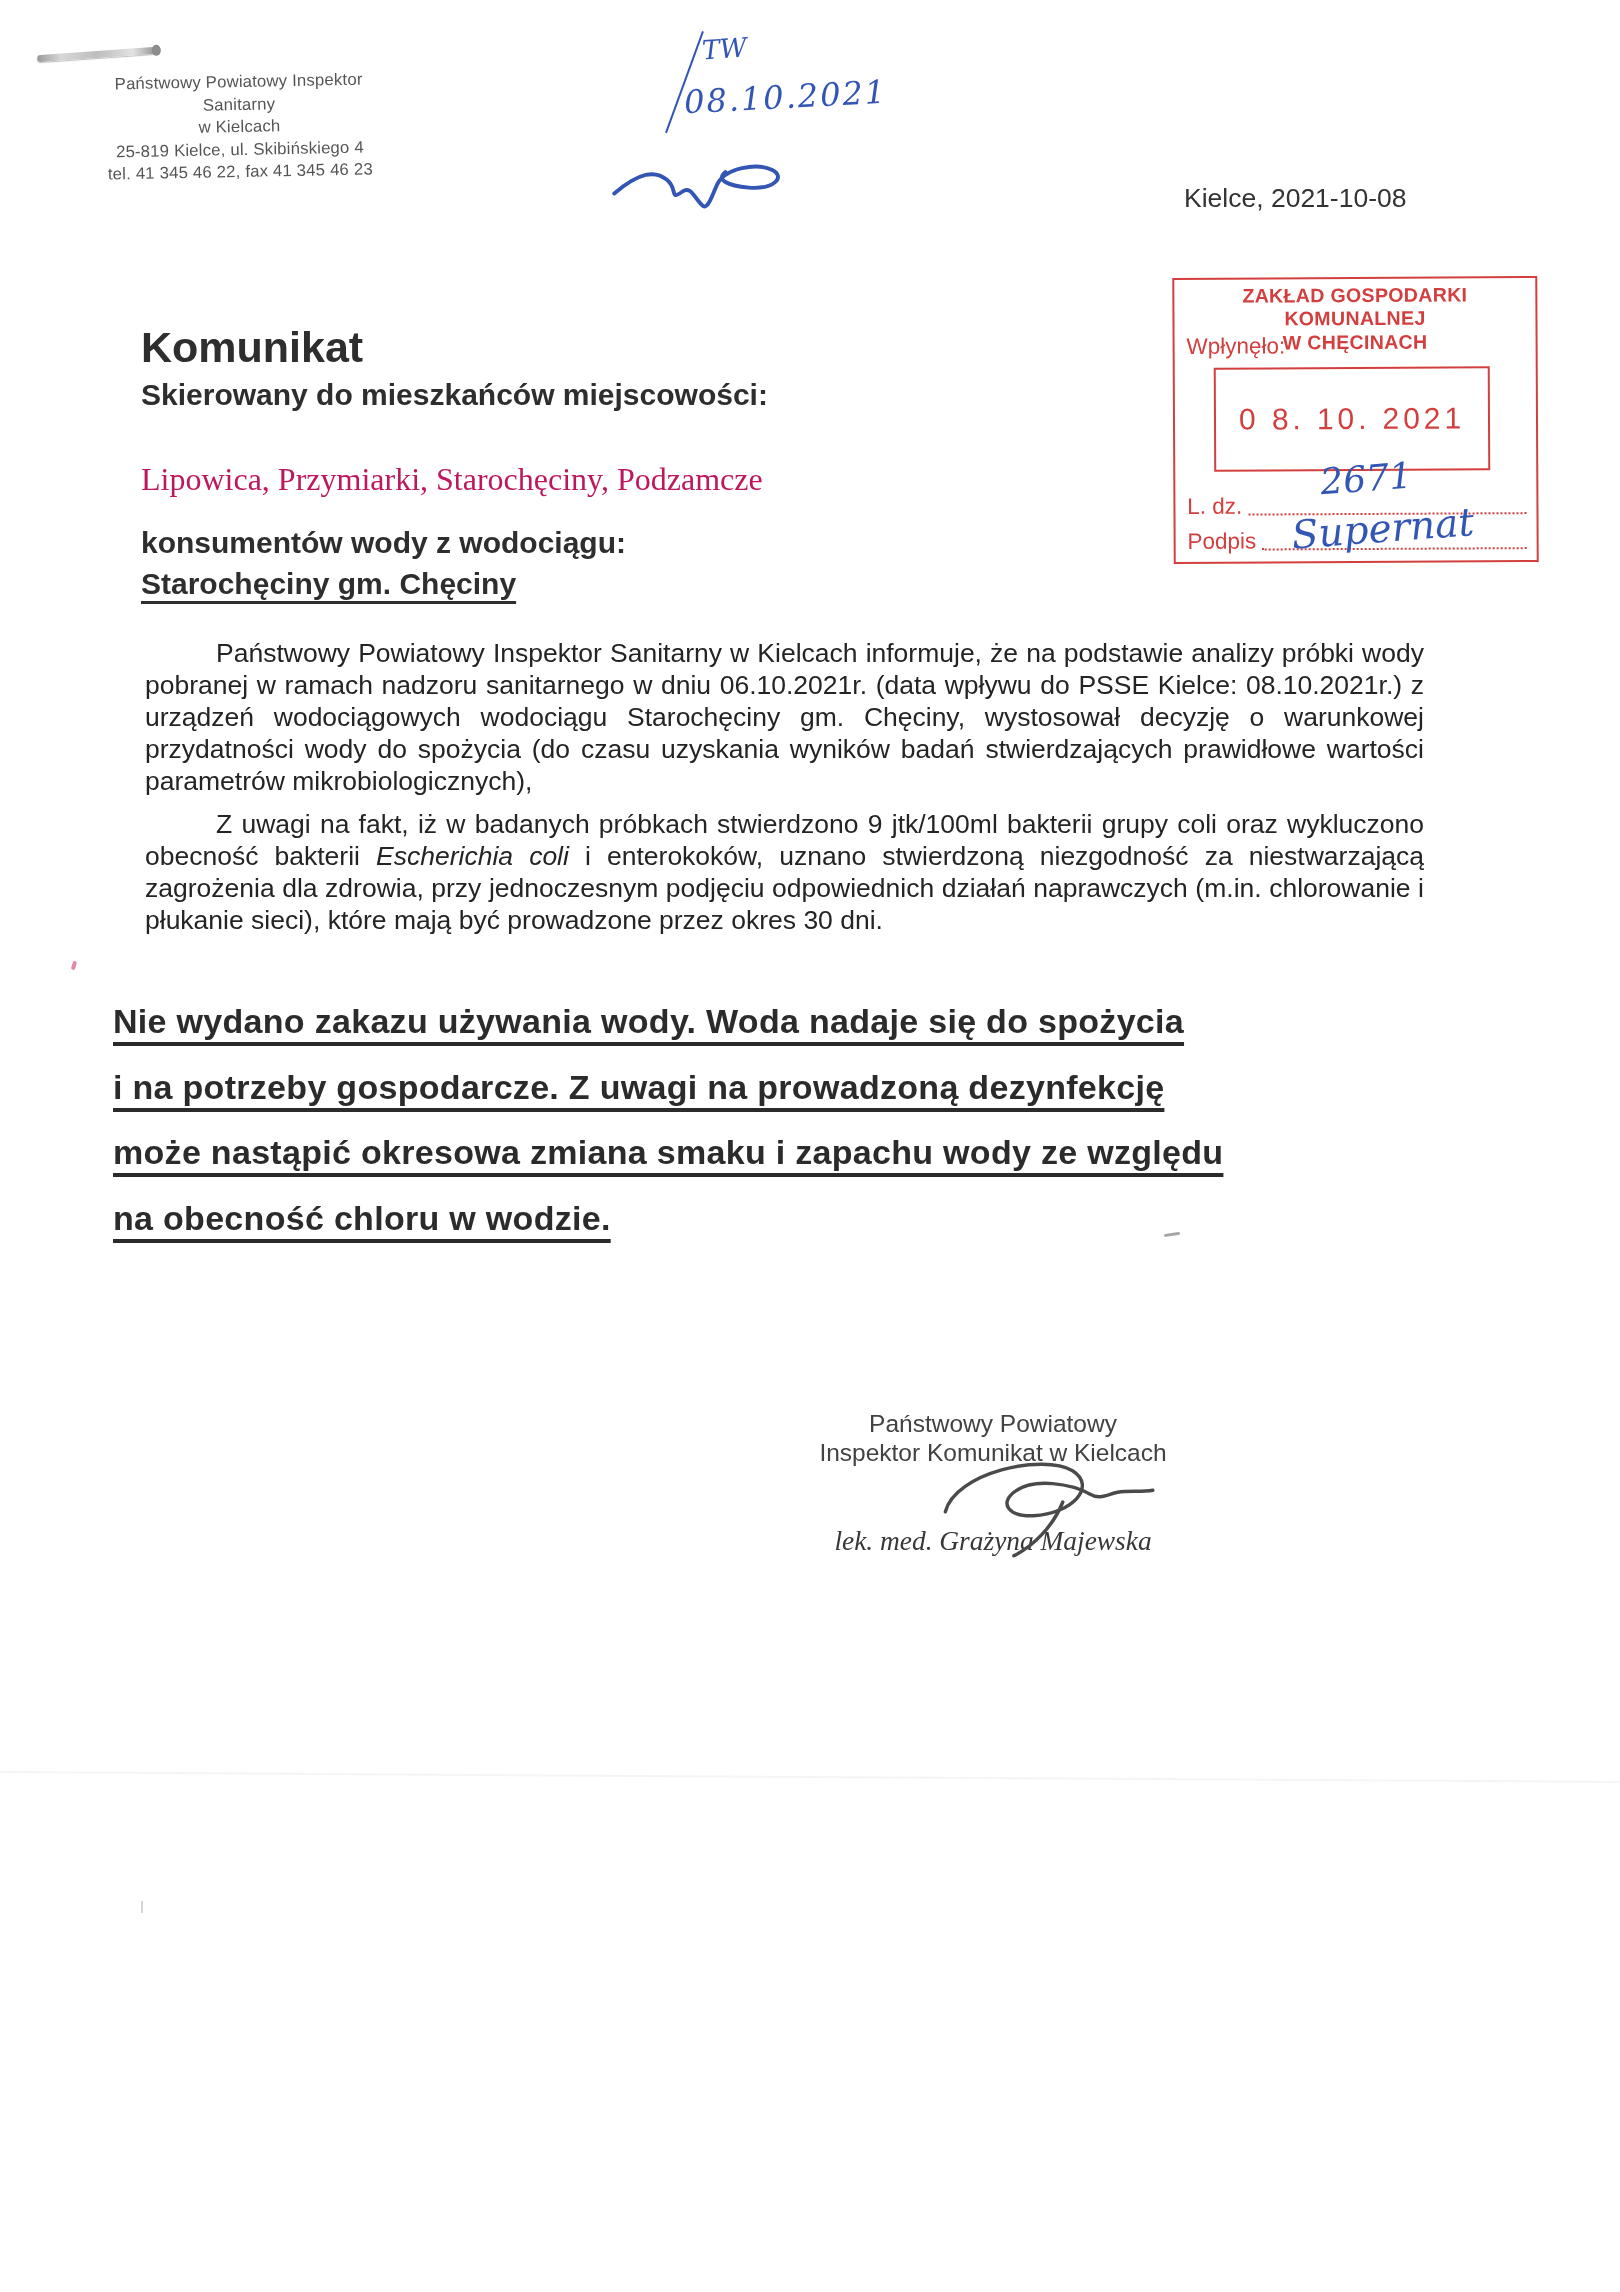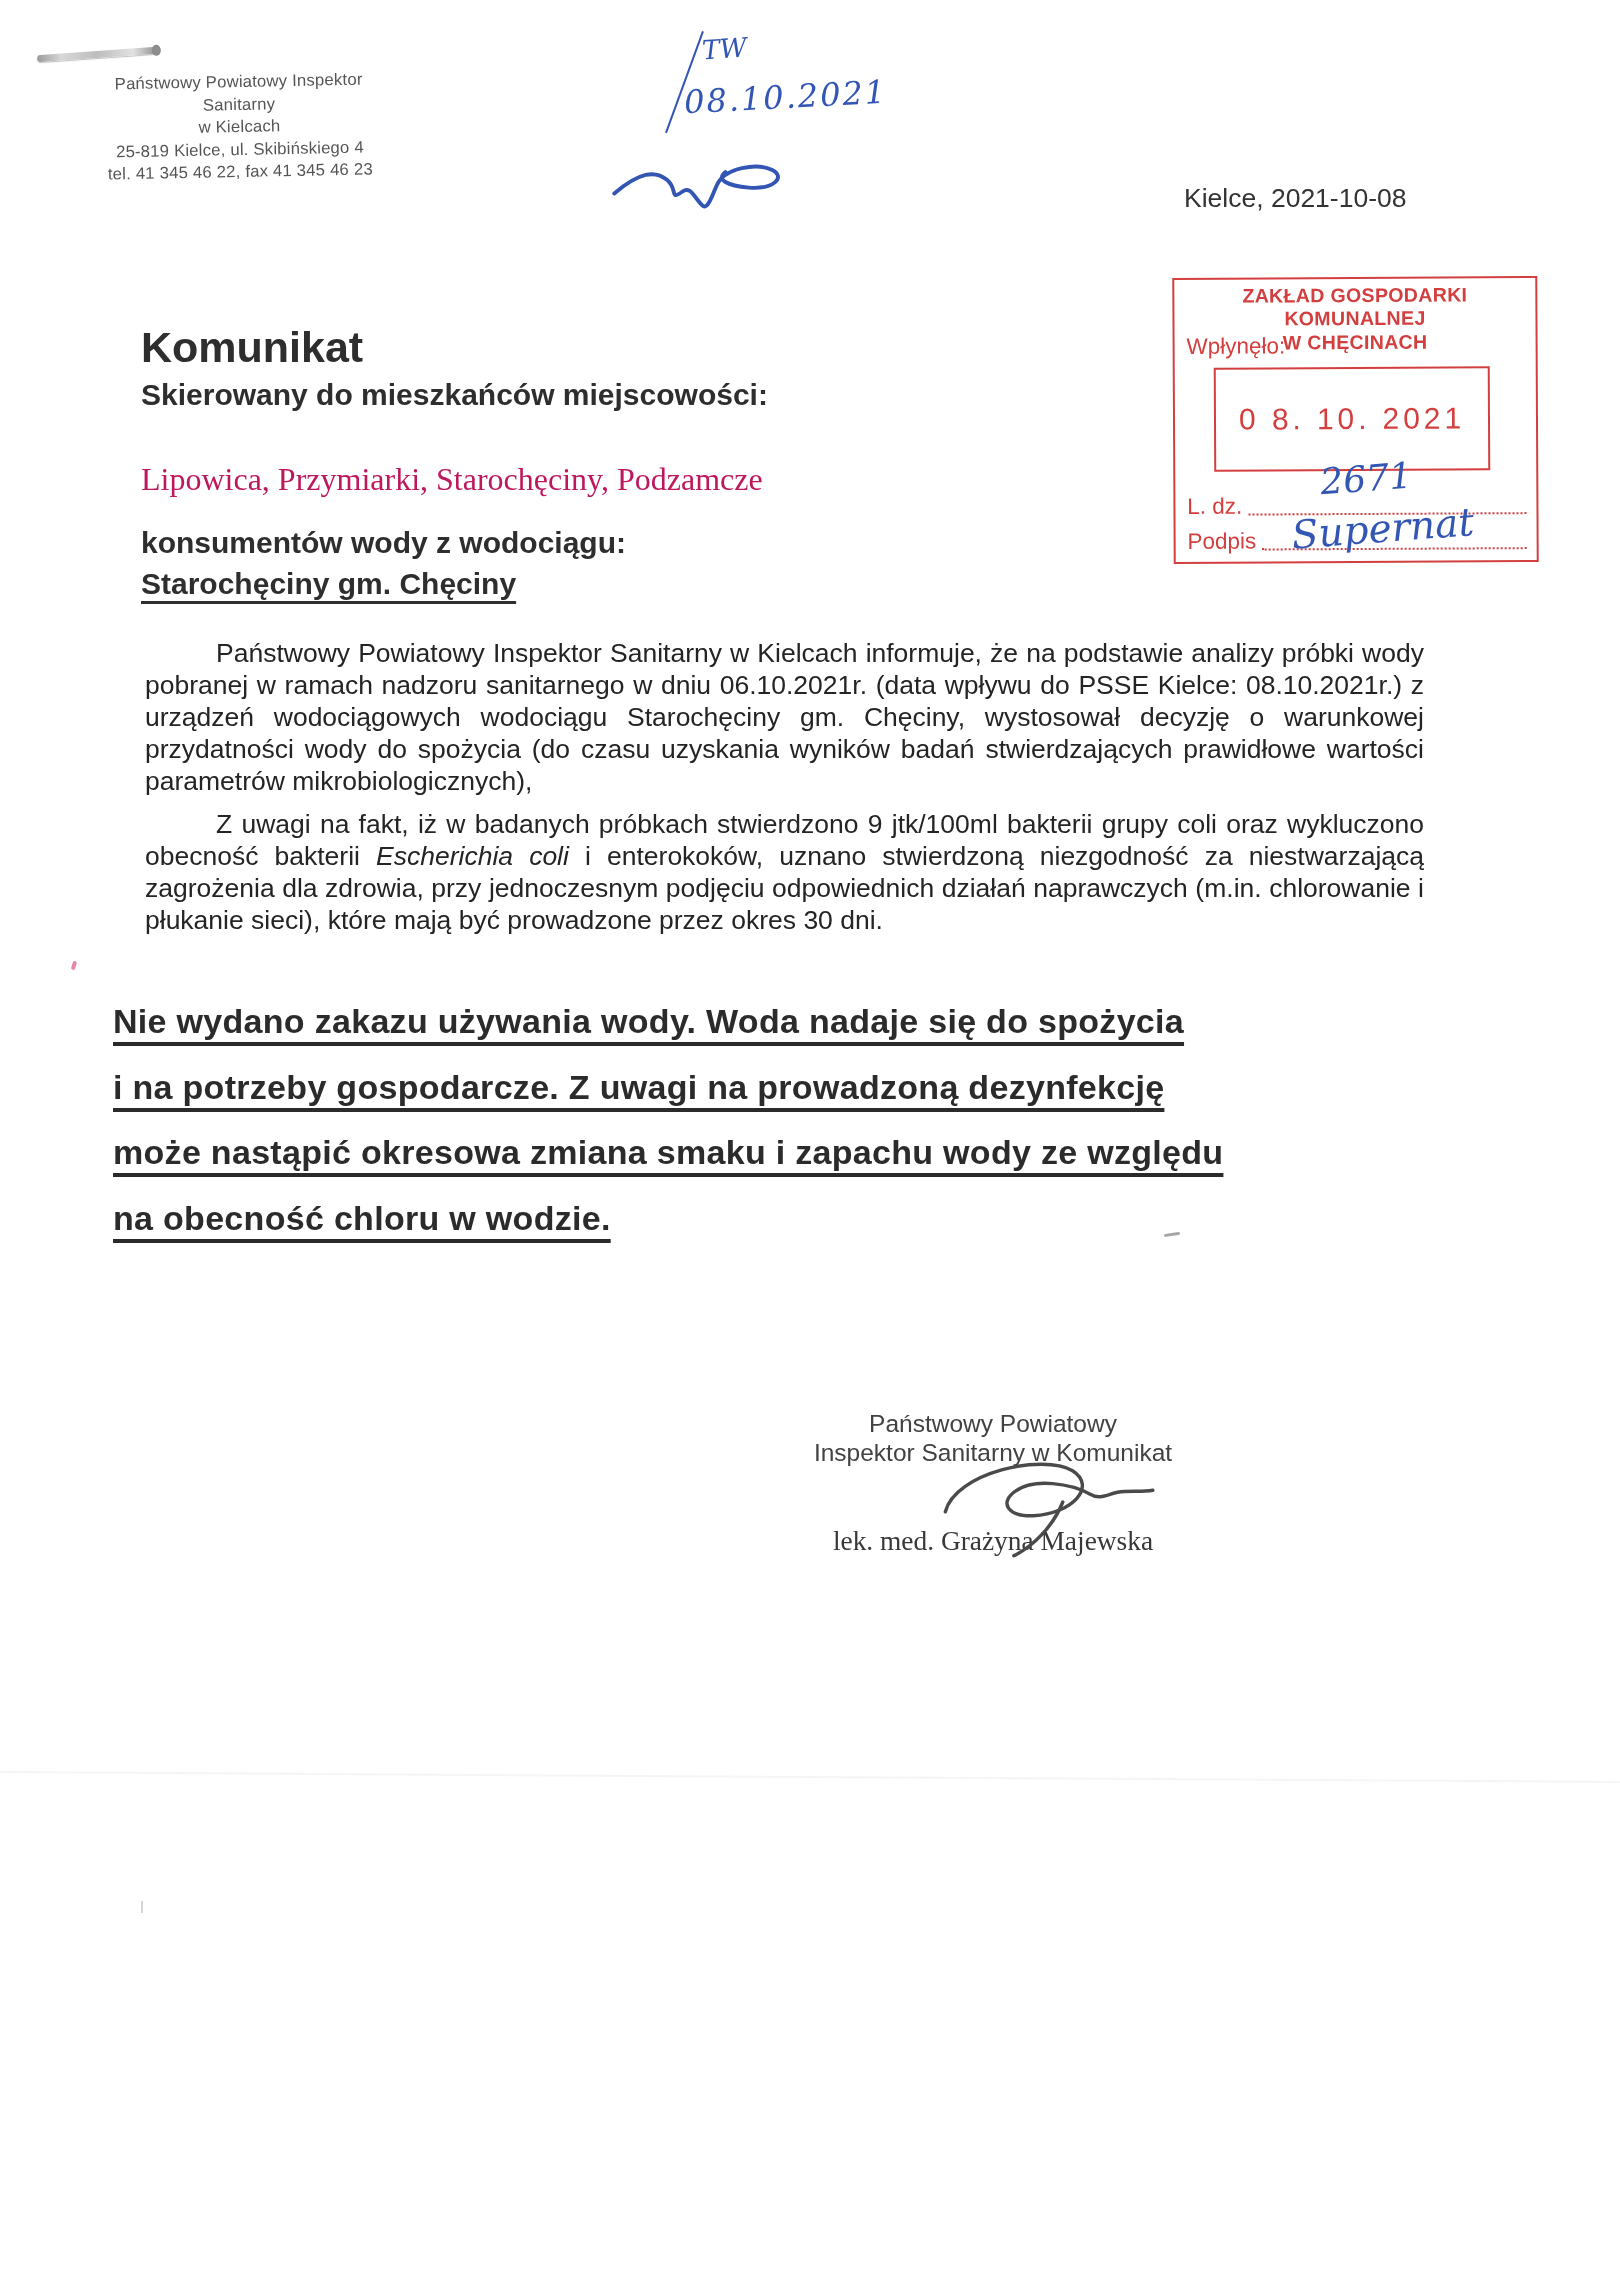--- a/index.html
+++ b/index.html
@@ -74,21 +74,21 @@
   
   .statement{position:absolute;left:113px;top:1002px;width:1196px;text-align:left;}
   .statement .line{margin-bottom:26.5px;}
   .statement .line span{
     font-size:34px;font-weight:bold;color:#2b2b2b;letter-spacing:0.3px;
     text-decoration:underline;text-decoration-thickness:3.9px;text-underline-offset:8.8px;
   }
   
   .sig-block{position:absolute;left:765px;top:1409px;width:456px;text-align:center;color:#424242;}
   .sig-block .t{font-size:24.5px;line-height:29px;}
-  .sig-name{margin-top:59px;font-family:"Liberation Serif", serif;font-size:27.4px;color:#383838;}
+  .sig-name{margin-top:59px;font-family:"Liberation Serif", serif;font-style:italic;font-size:27.4px;color:#383838;}
   .sig-bottom{position:absolute;left:916px;top:1443px;}
   
   .crease{position:absolute;left:0;top:1776px;width:1620px;height:2px;background:rgba(120,110,100,.07);transform:rotate(.35deg);}
   .fleck-pink{position:absolute;left:72px;top:961px;width:3.9px;height:8.8px;background:#e487a5;border-radius:2px;transform:rotate(18deg);}
   .dash-faint{position:absolute;left:1164px;top:1233px;width:15.7px;height:2.9px;background:#8f8f8f;border-radius:2px;transform:rotate(-8deg);opacity:.8;}
   .mark-bottom{position:absolute;left:141px;top:1901px;width:2px;height:11.8px;background:#b9b9b9;opacity:.6;}
 </style>
 </head>
 <body>
 
@@ -147,21 +147,21 @@
 
   <div class="statement">
     <div class="line"><span>Nie wydano zakazu używania wody. Woda nadaje się do spożycia</span></div>
     <div class="line"><span>i na potrzeby gospodarcze. Z uwagi na prowadzoną dezynfekcję</span></div>
     <div class="line"><span>może nastąpić okresowa zmiana smaku i zapachu wody ze względu</span></div>
     <div class="line"><span>na obecność chloru w wodzie.</span></div>
   </div>
 
   <div class="sig-block">
     <div class="t">Państwowy Powiatowy</div>
-    <div class="t">Inspektor Sanitarny w Komunikat</div>
+    <div class="t">Inspektor Komunikat w Kielcach</div>
     <div class="sig-name">lek. med. Grażyna Majewska</div>
   </div>
   <svg class="sig-bottom" width="274" height="118" viewBox="0 0 280 120">
     <path d="M30 70 C 40 30, 130 10, 160 28 C 185 44, 160 72, 120 74 C 95 75, 85 62, 100 50 C 120 34, 160 42, 178 52 C 188 58, 196 52, 206 50 C 218 48, 230 50, 242 48" fill="none" stroke="#4a4a4a" stroke-width="3.5" stroke-linecap="round"></path>
     <path d="M150 60 C 140 85, 120 105, 100 115" fill="none" stroke="#4a4a4a" stroke-width="3.5" stroke-linecap="round"></path>
   </svg>
 
   <div class="crease"></div>
   <div class="fleck-pink"></div>
   <div class="dash-faint"></div>

